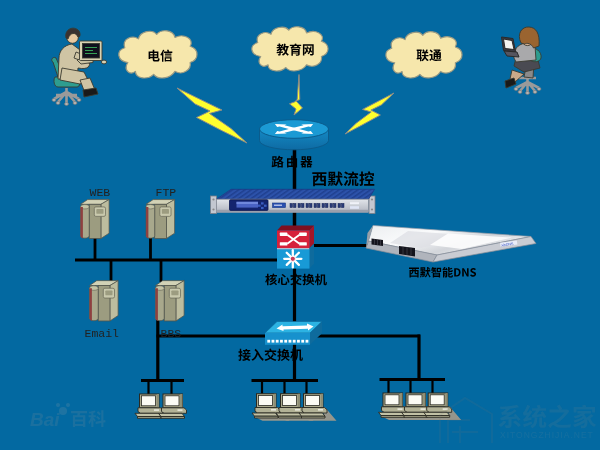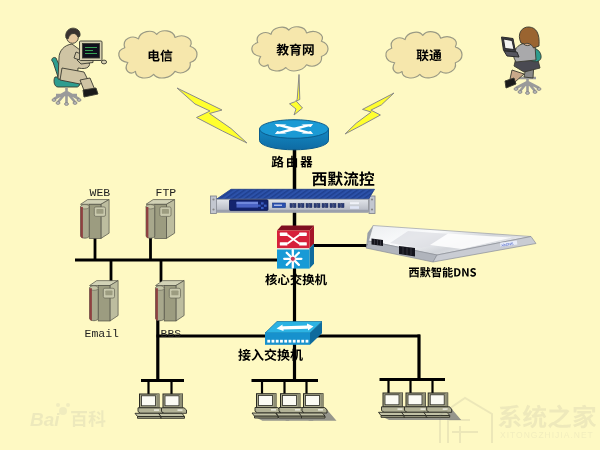--- a/index.html
+++ b/index.html
@@ -1,14 +1,14 @@
 <!DOCTYPE html>
 <html><head><meta charset="utf-8"><style>
 html,body{margin:0;padding:0;background:#fff;}
-#c{position:relative;width:600px;height:450px;background:#fef9c3;overflow:hidden;font-family:"Liberation Sans",sans-serif;}
+#c{position:relative;width:600px;height:450px;background:#0369a1;overflow:hidden;font-family:"Liberation Sans",sans-serif;}
 </style></head><body>
 <div id="c">
 <svg width="600" height="450" viewBox="0 0 600 450">
 <line x1="294.5" y1="148" x2="294.5" y2="194" stroke="#000" stroke-width="3.5"></line>
 <line x1="294.5" y1="211" x2="294.5" y2="229" stroke="#000" stroke-width="3.5"></line>
 <line x1="294.5" y1="266" x2="294.5" y2="381" stroke="#000" stroke-width="3.2"></line>
 <line x1="75" y1="260" x2="278" y2="260" stroke="#000" stroke-width="2.8"></line>
 <line x1="95" y1="238" x2="95" y2="260" stroke="#000" stroke-width="2.8"></line>
 <line x1="150.5" y1="238" x2="150.5" y2="260" stroke="#000" stroke-width="2.8"></line>
 <line x1="111" y1="260" x2="111" y2="282" stroke="#000" stroke-width="2.8"></line>

